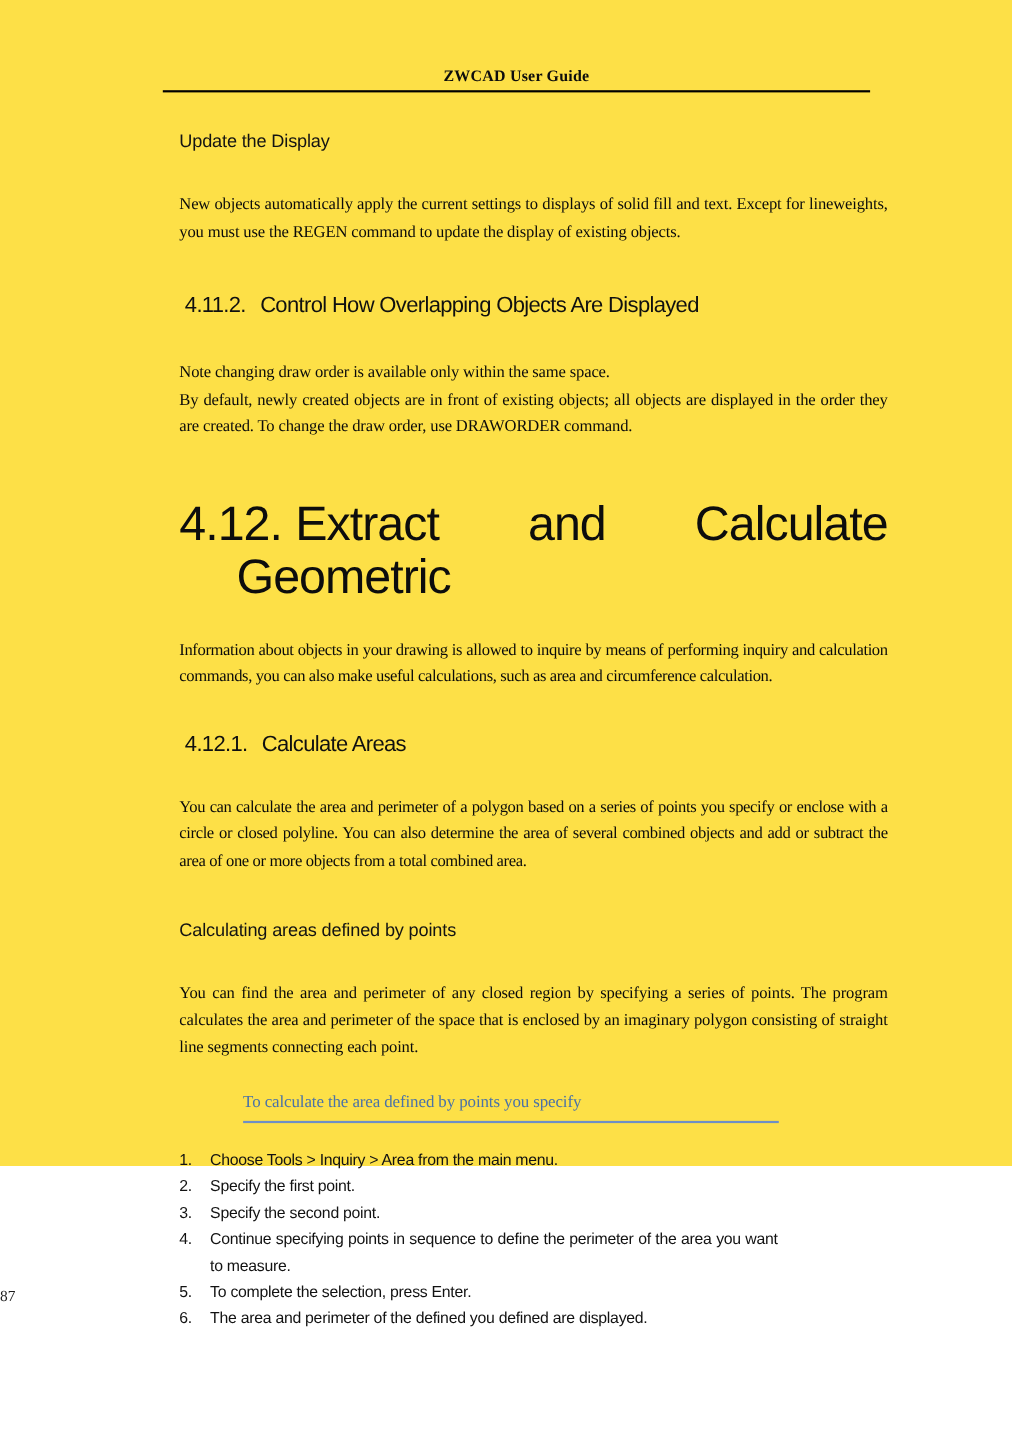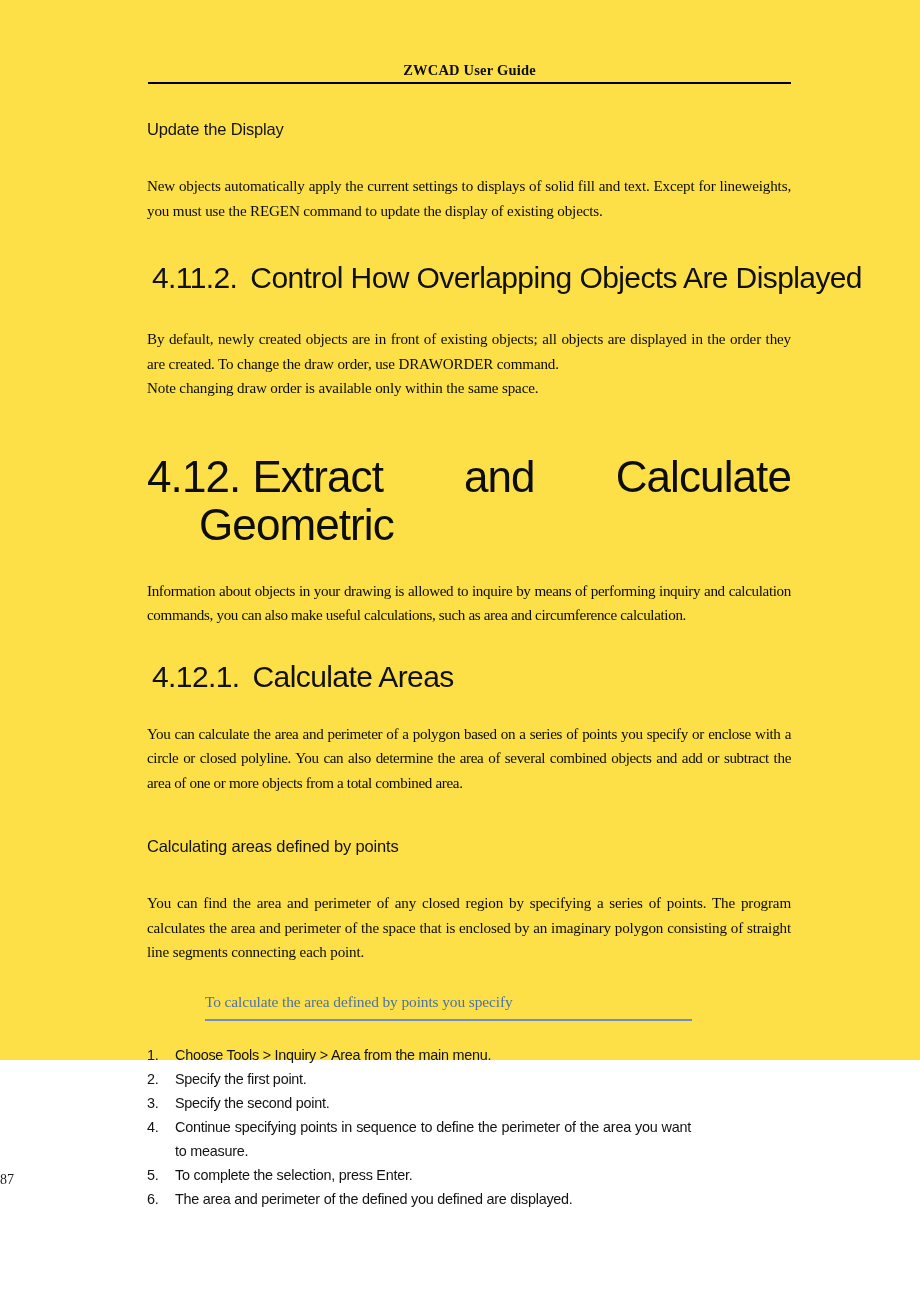--- a/index.html
+++ b/index.html
@@ -46,21 +46,21 @@
   .header-rule {
     margin-top: 3px;
     border-top: 2.1px solid #000000;
     width: 643px;
     height: 0;
   }
 
   
   .content {
     position: absolute;
-    left: 147px;
+    left: 163px;
     top: 118px;
     width: 644px;
   }
 
   
   .sub-head {
     font-family: "Liberation Sans", sans-serif;
     font-size: 16.5px;
     font-weight: 400;
     letter-spacing: -0.15px;
@@ -79,21 +79,21 @@
     color: #0b0b0b;
     margin: 0;
     letter-spacing: -0.15px;
   }
   .body-par.tight { letter-spacing: -0.35px; }
   .no-justify { text-align: left; }
 
   
   .head3 {
     font-family: "Liberation Sans", sans-serif;
-    font-size: 30px;
+    font-size: 20px;
     font-weight: 400;
     letter-spacing: -0.6px;
     color: #101010;
     line-height: 30px;
     margin: 0 0 0 5px;
     white-space: nowrap;
   }
   .head3 .num { margin-right: 13px; }
 
   
@@ -198,23 +198,23 @@
     <p class="body-par">New objects automatically apply the current settings to displays of solid fill and text. Except for lineweights, you must use the REGEN command to update the display of existing objects.</p>
 
     <div class="sp-40"></div>
 
     <h2 class="head3">
       <span class="num">4.11.2.</span><span>Control How Overlapping Objects Are Displayed</span>
     </h2>
 
     <div class="sp-34"></div>
 
+    <p class="body-par no-justify">Note changing draw order is available only within the same space.</p>
+
     <p class="body-par">By default, newly created objects are in front of existing objects; all objects are displayed in the order they are created. To change the draw order, use DRAWORDER command.</p>
-
-    <p class="body-par no-justify">Note changing draw order is available only within the same space.</p>
 
     <div class="sp-52"></div>
 
     <h1 class="head2">
       <span class="num">4.12.</span><span style="display: inline;">Extract and Calculate Geometric</span>
     </h1>
 
     <div class="sp-30"></div>
 
     <p class="body-par tight">Information about objects in your drawing is allowed to inquire by means of performing inquiry and calculation commands, you can also make useful calculations, such as area and circumference calculation.</p>

